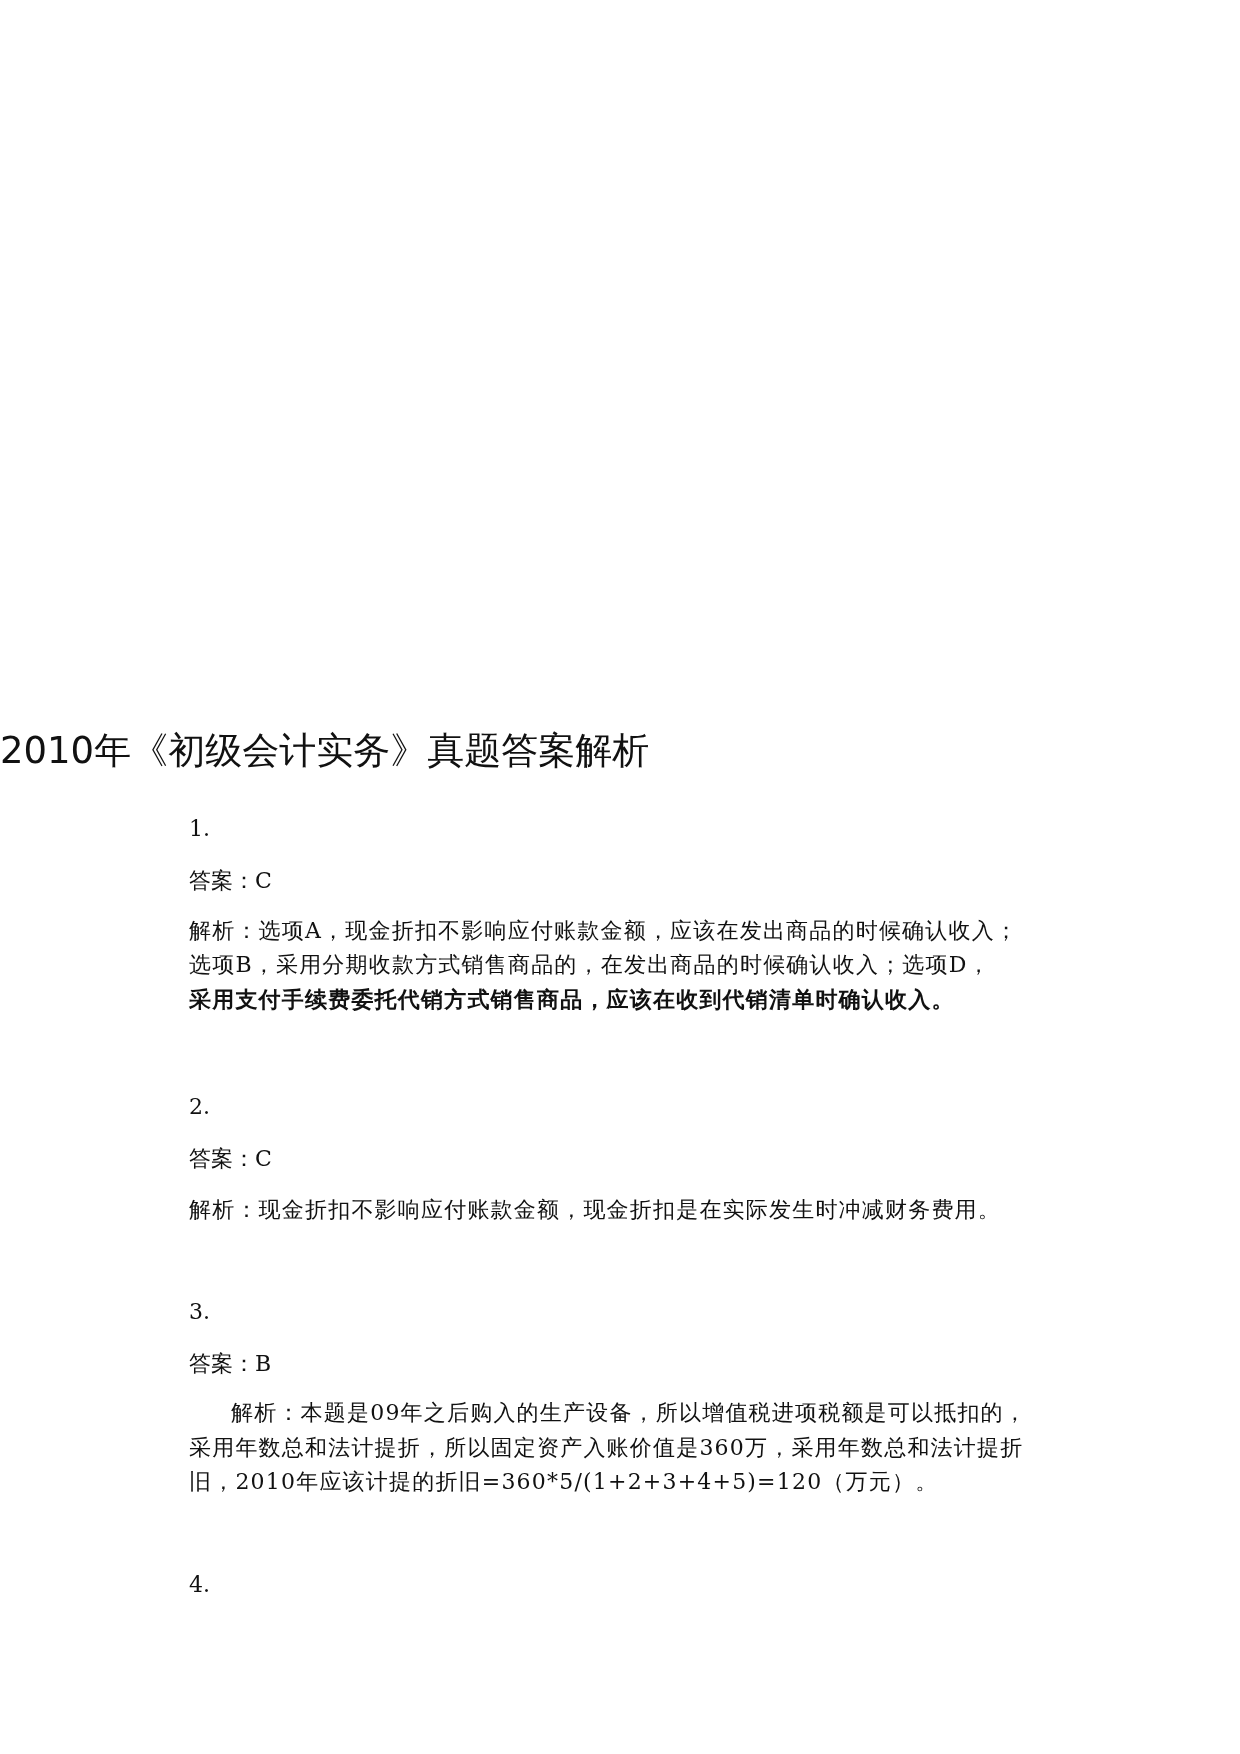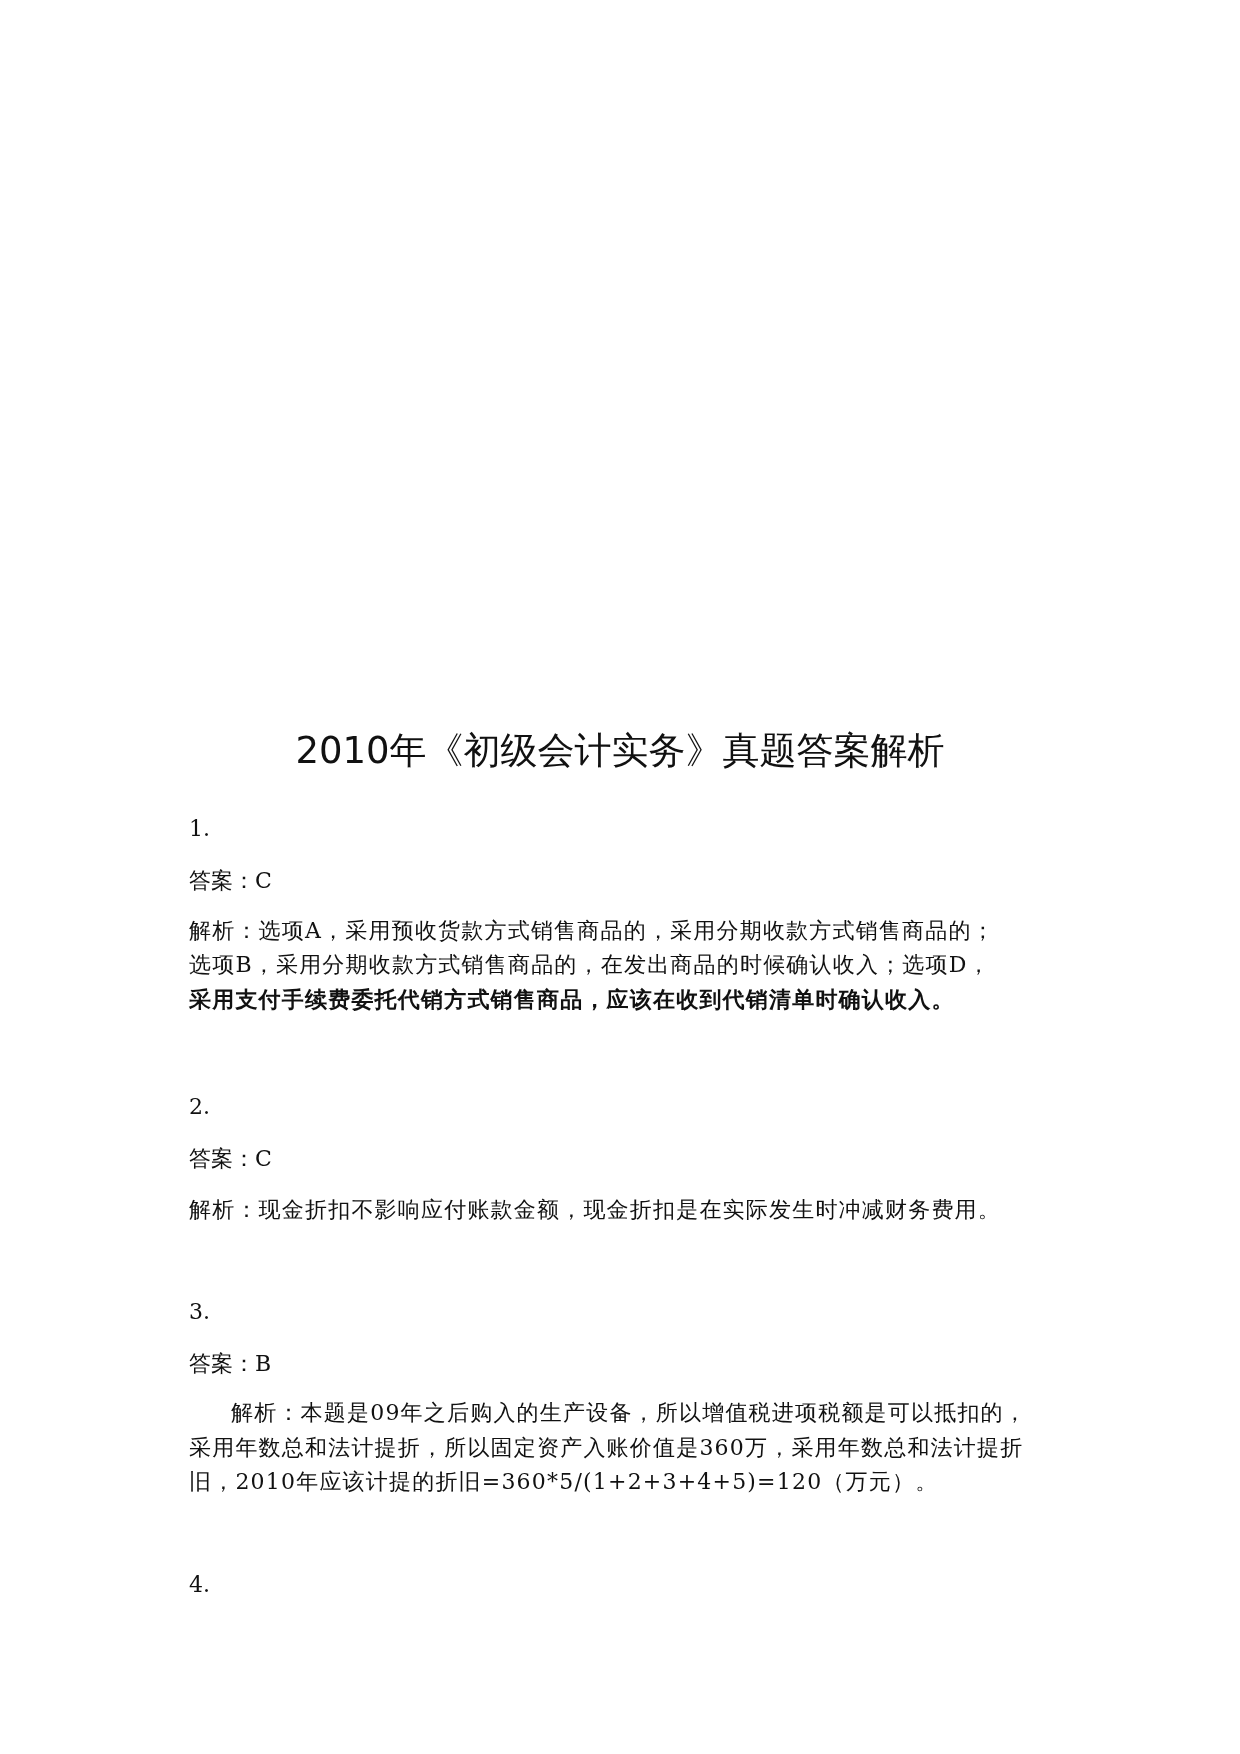--- a/index.html
+++ b/index.html
@@ -1,32 +1,32 @@
 <!DOCTYPE html>
 <html><head>
 <meta charset="utf-8">
 <style>
   html, body { margin:0; padding:0; background:#ffffff; }
   body { width:1240px; height:1754px; position:relative; overflow:hidden;
          font-family:"DejaVu Serif", "Liberation Serif", serif; color:#111; }
-  .title { position:absolute; left:0; width:1240px; top:726px; text-align:center;
+  .title { position:absolute; left:0; width:1240px; top:726px; text-align:left;
            font-size:37px; letter-spacing:0px; font-family:"DejaVu Sans", "Liberation Sans", sans-serif; font-weight:normal; }
   .q { position:absolute; left:189px; font-size:22px; line-height:34px; width:880px; }
   .num { }
   .para { letter-spacing:1.2px; }
 </style>
 </head>
 <body>
 
 <div>
   <div class="title">2010年《初级会计实务》真题答案解析</div>
 
   <div class="q num" style="top:812px;">1.</div>
   <div class="q" style="top:864px;">答案：C</div>
-  <div class="q para" style="top:914px;">解析：选项A，采用预收货款方式销售商品的，采用分期收款方式销售商品的；</div>
+  <div class="q para" style="top:914px;">解析：选项A，现金折扣不影响应付账款金额，应该在发出商品的时候确认收入；</div>
   <div class="q para" style="top:948px;">选项B，采用分期收款方式销售商品的，在发出商品的时候确认收入；选项D，</div>
   <div class="q para" style="top:982px;font-weight:bold;">采用支付手续费委托代销方式销售商品，应该在收到代销清单时确认收入。</div>
 
   <div class="q num" style="top:1090px;">2.</div>
   <div class="q" style="top:1142px;">答案：C</div>
   <div class="q para" style="top:1193px;">解析：现金折扣不影响应付账款金额，现金折扣是在实际发生时冲减财务费用。</div>
 
   <div class="q num" style="top:1295px;">3.</div>
   <div class="q" style="top:1347px;">答案：B</div>
   <div class="q para" style="top:1396px;text-align:center;">解析：本题是09年之后购入的生产设备，所以增值税进项税额是可以抵扣的，</div>

